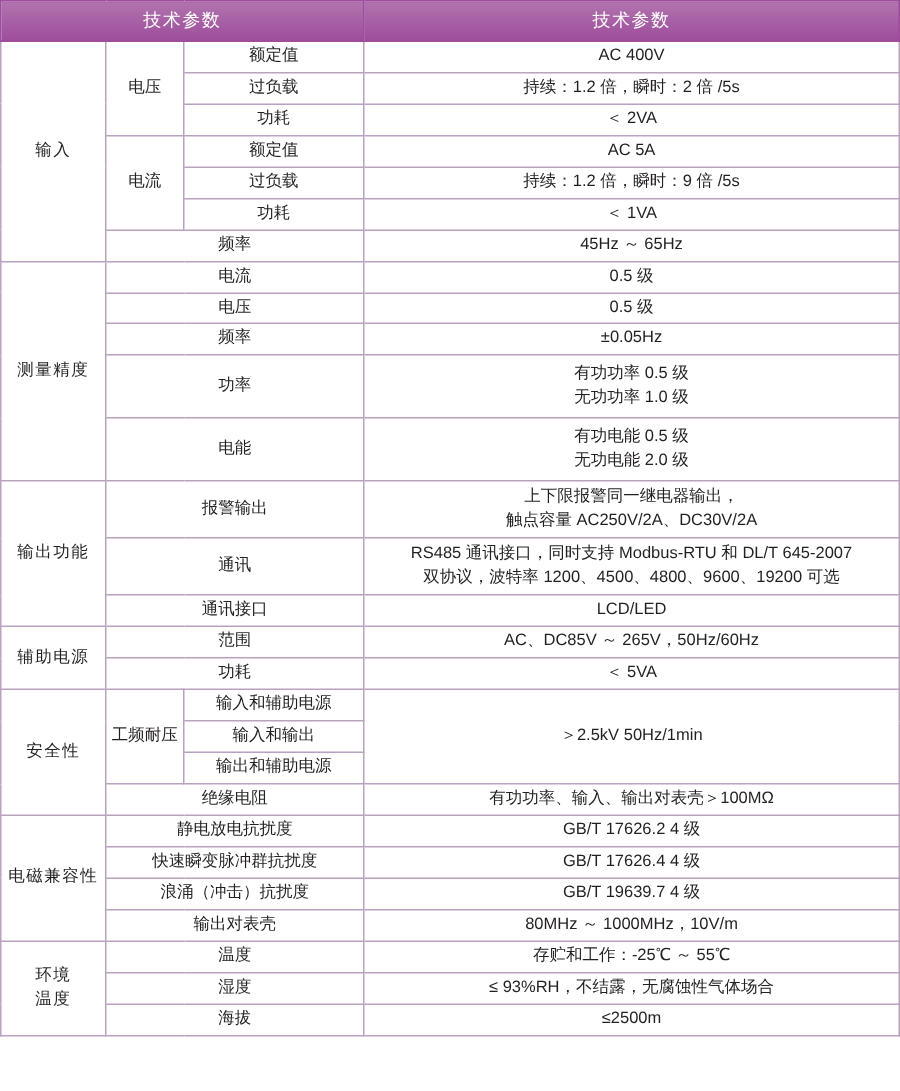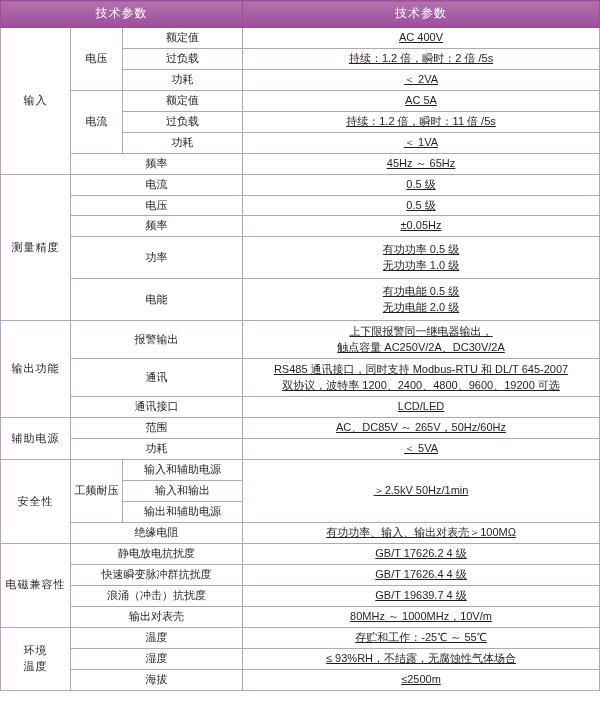--- a/index.html
+++ b/index.html
@@ -39,21 +39,20 @@
   .grp {
     font-size: 12px;
     letter-spacing: 1px;
   }
   .sub {
     font-size: 11px;
     margin-top: 40px;
   }
   .val {
     font-size: 11px;
-    text-decoration: underline;
   }
   .multi {
     white-space: pre-line;
   }
   .c1 { width: 70px; }
   .c2 { width: 52px; }
   .c3 { width: 120px; }
   .c4 { width: auto; }
 </style>
 </head>
@@ -88,21 +87,21 @@
       <td class="sub">功耗</td>
       <td class="val">＜ 2VA</td>
     </tr>
     <tr>
       <td class="sub" rowspan="3">电流</td>
       <td class="sub">额定值</td>
       <td class="val">AC 5A</td>
     </tr>
     <tr>
       <td class="sub">过负载</td>
-      <td class="val">持续：1.2 倍，瞬时：11 倍 /5s</td>
+      <td class="val">持续：1.2 倍，瞬时：9 倍 /5s</td>
     </tr>
     <tr>
       <td class="sub">功耗</td>
       <td class="val">＜ 1VA</td>
     </tr>
     <tr>
       <td class="sub" colspan="2">频率</td>
       <td class="val">45Hz ～ 65Hz</td>
     </tr>
 
@@ -132,21 +131,21 @@
 
     <tr style="height:38px">
       <td class="grp" rowspan="3">输出功能</td>
       <td class="sub" colspan="2">报警输出</td>
       <td class="val multi">上下限报警同一继电器输出，
 触点容量 AC250V/2A、DC30V/2A</td>
     </tr>
     <tr style="height:38px">
       <td class="sub" colspan="2">通讯</td>
       <td class="val multi">RS485 通讯接口，同时支持 Modbus-RTU 和 DL/T 645-2007
-双协议，波特率 1200、2400、4800、9600、19200 可选</td>
+双协议，波特率 1200、4500、4800、9600、19200 可选</td>
     </tr>
     <tr>
       <td class="sub" colspan="2">通讯接口</td>
       <td class="val">LCD/LED</td>
     </tr>
 
     <tr>
       <td class="grp" rowspan="2">辅助电源</td>
       <td class="sub" colspan="2">范围</td>
       <td class="val">AC、DC85V ～ 265V，50Hz/60Hz</td>

